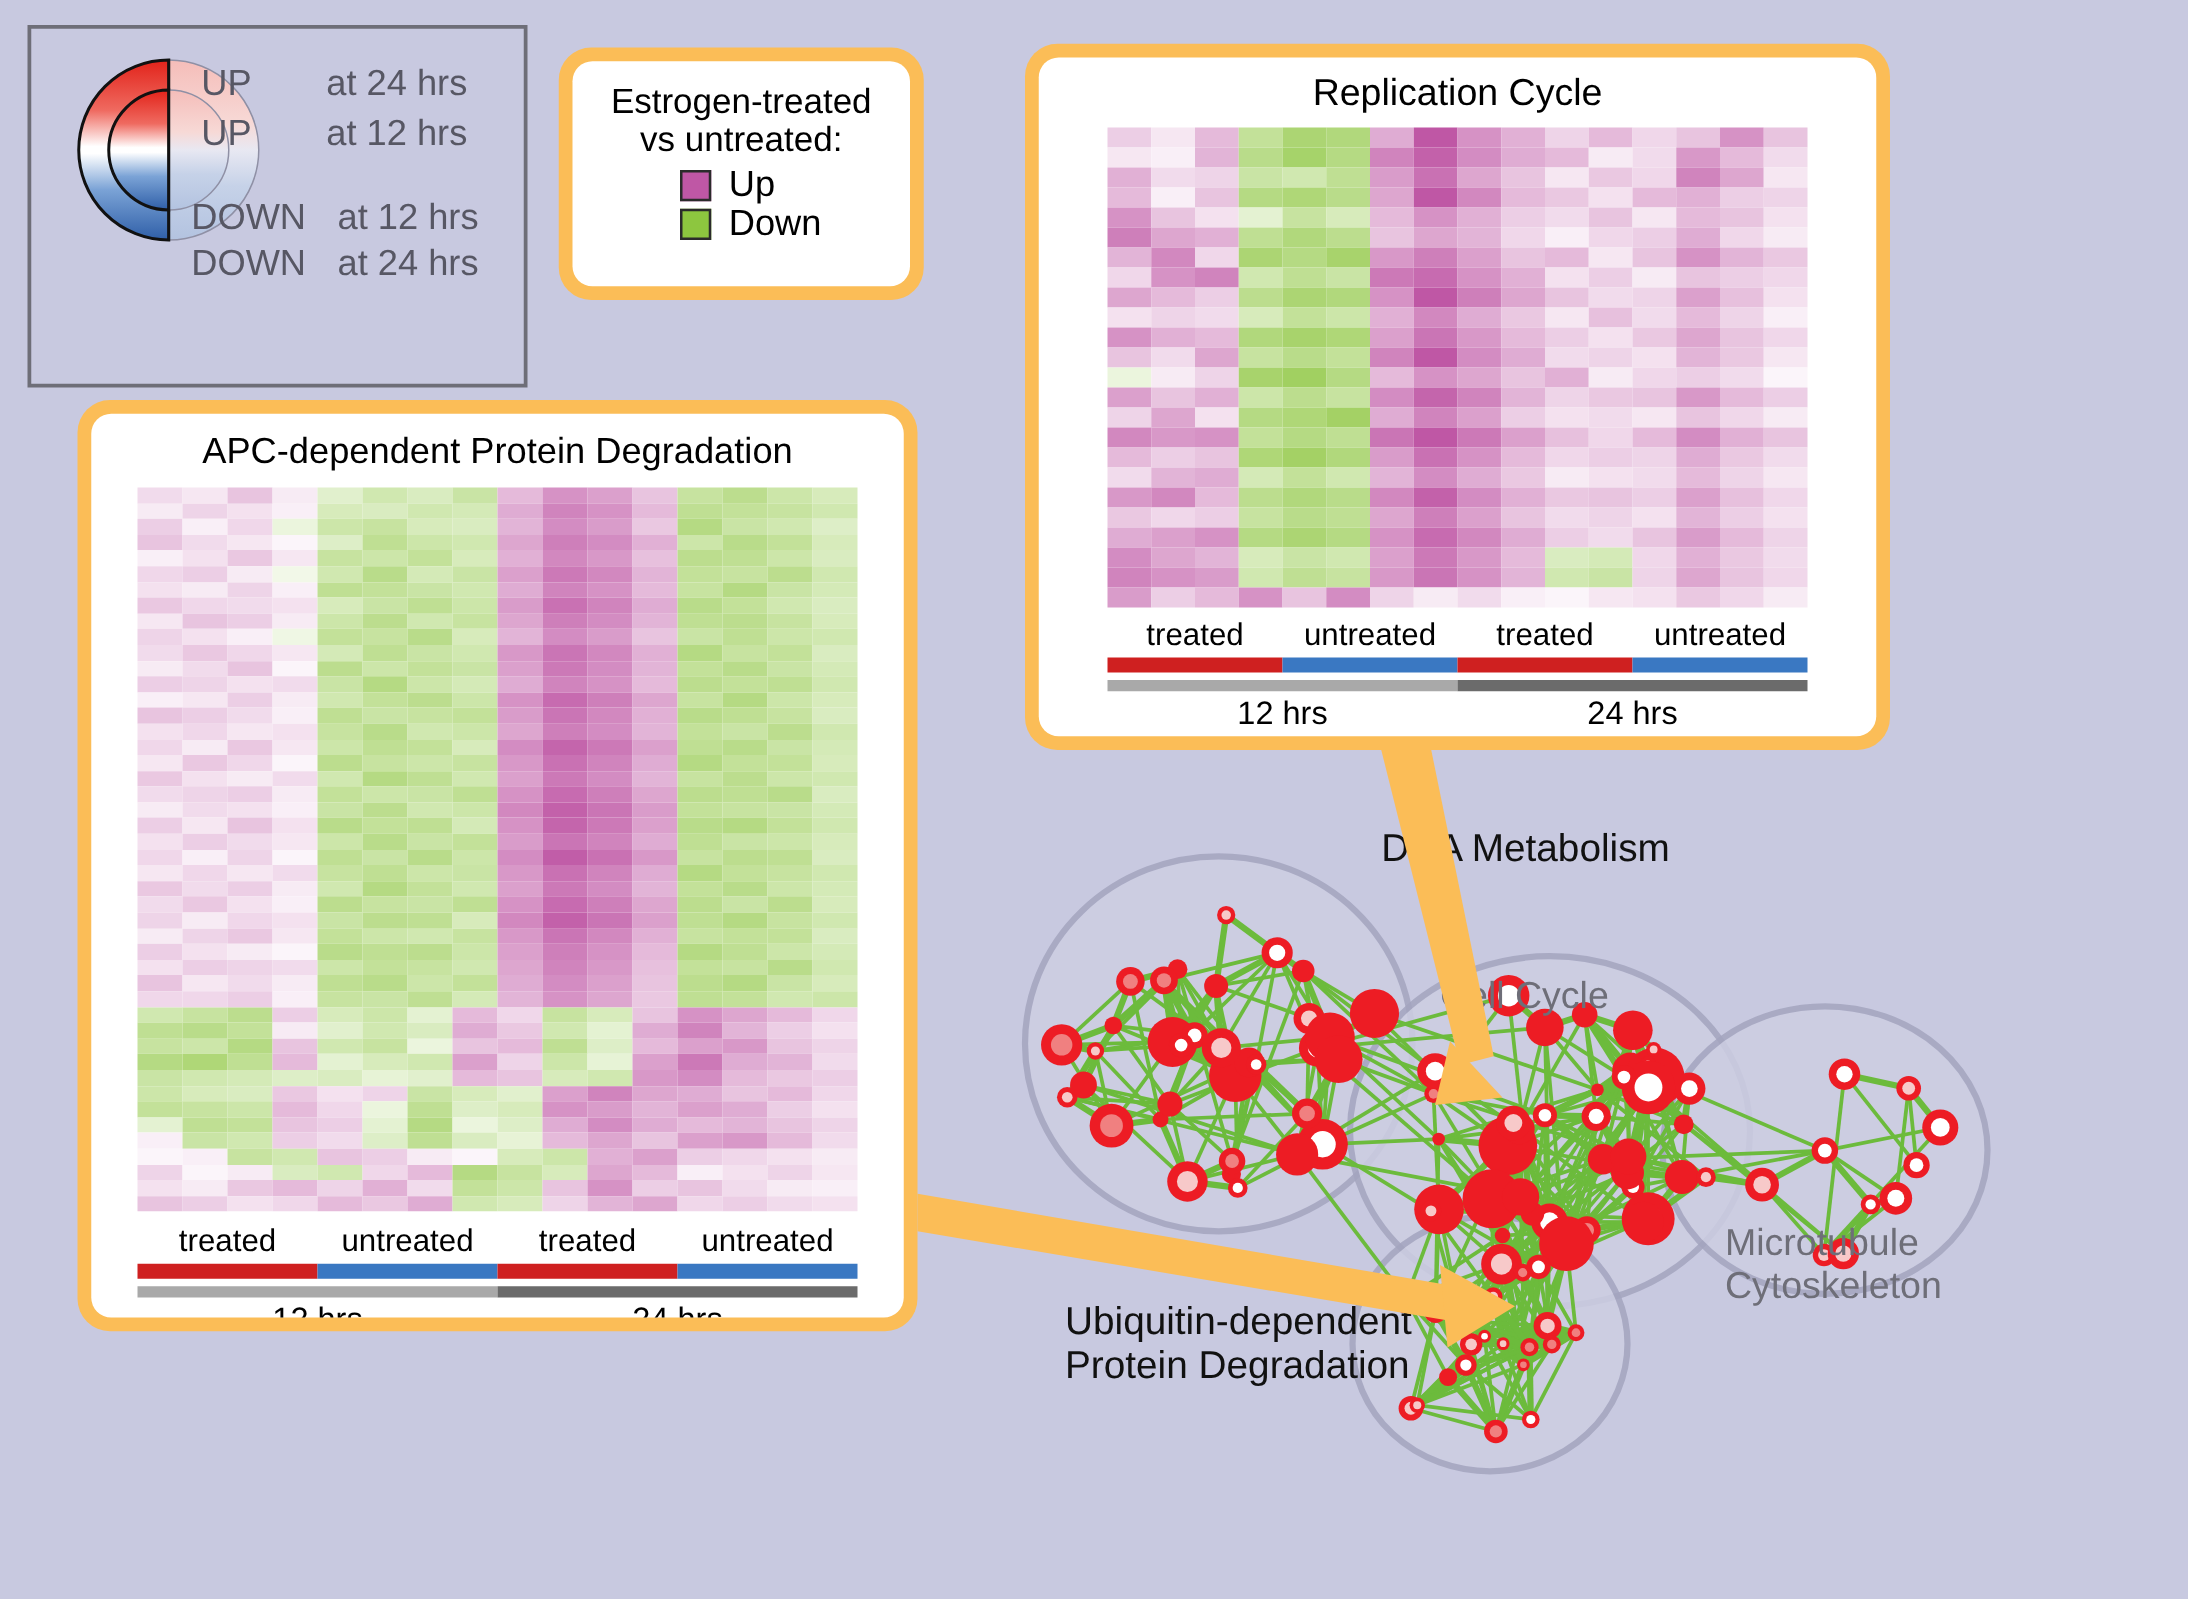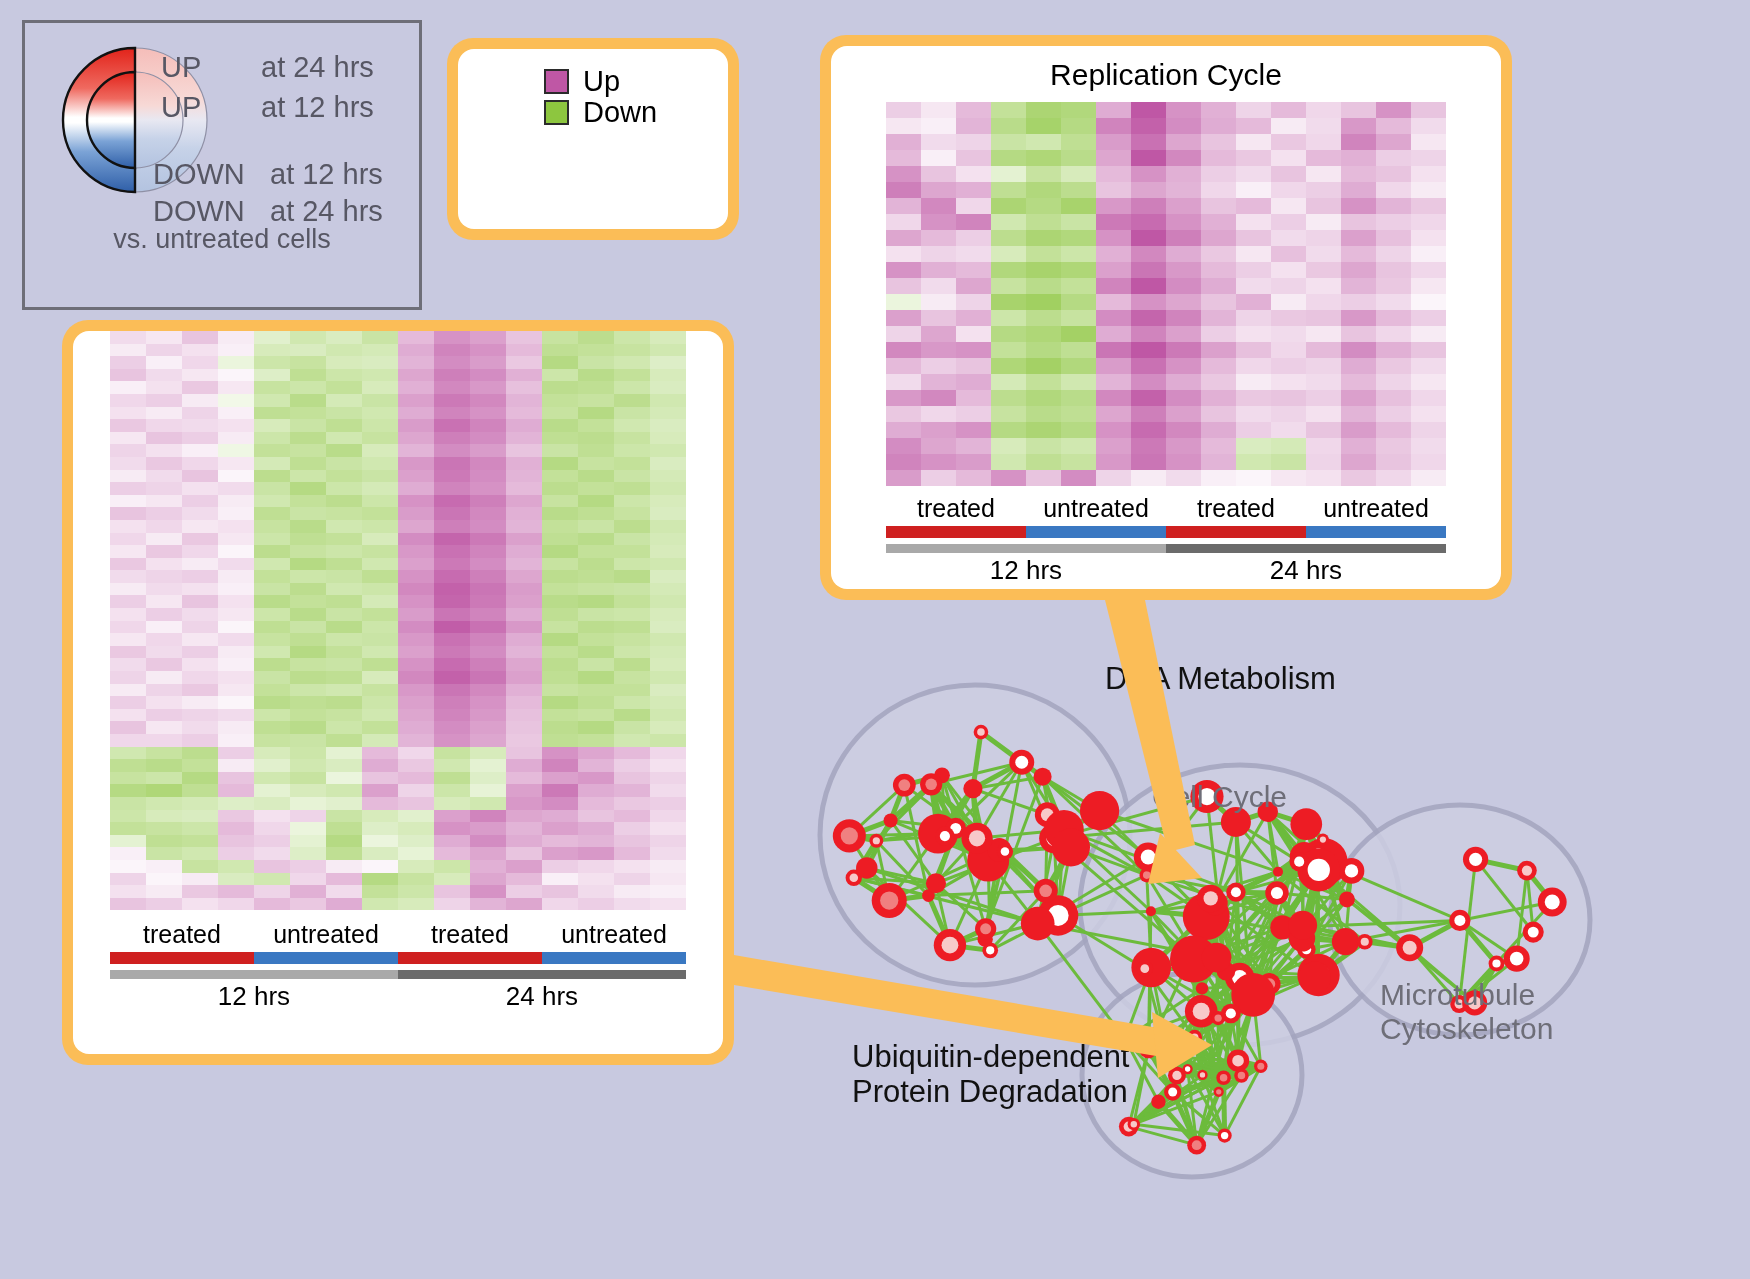--- a/index.html
+++ b/index.html
@@ -103,26 +103,29 @@
   <div class="key-word" style="left:136px;top:28px;">UP</div>
   <div class="key-row" style="left:236px;top:28px;">at 24 hrs</div>
   <div class="key-word" style="left:136px;top:68px;">UP</div>
   <div class="key-row" style="left:236px;top:68px;">at 12 hrs</div>
   <div class="key-word" style="left:128px;top:135px;">DOWN</div>
   <div class="key-row" style="left:245px;top:135px;">at 12 hrs</div>
   <div class="key-word" style="left:128px;top:172px;">DOWN</div>
   <div class="key-row" style="left:245px;top:172px;">at 24 hrs</div>
 
   <div id="key-foot">
-    <div>vs. untreated cells</div>
   </div>
 </div>
 
 <div class="panel" id="legend-panel">
   <div class="panel-inner">
+    <div id="legend-title">
+      <div>Estrogen-treated</div>
+      <div>vs untreated:</div>
+    </div>
     <div class="legend-item">
       <span class="swatch" id="sw-up" style="background: rgb(191, 87, 165);"></span>
       <span class="legend-label">Up</span>
     </div>
     <div class="legend-item">
       <span class="swatch" id="sw-down" style="background: rgb(141, 198, 63);"></span>
       <span class="legend-label">Down</span>
     </div>
   </div>
 </div>
@@ -536,20 +539,21 @@
         <div class="axis-time">
           <span>12 hrs</span>
           <span>24 hrs</span>
         </div>
       </div>
   </div>
 </div>
 
 <div class="panel" id="apc-panel">
   <div class="panel-inner">
+    <div class="hm-title">APC-dependent Protein Degradation</div>
     <div class="heat" id="heat-apc" style="grid-template-columns: repeat(16, 36px); grid-template-rows: repeat(46, 12.6px); width: 576px; margin: 0px auto;">
         <div style="background: rgb(241, 219, 236);"></div>
         <div style="background: rgb(246, 231, 242);"></div>
         <div style="background: rgb(232, 196, 223);"></div>
         <div style="background: rgb(247, 235, 244);"></div>
         <div style="background: rgb(225, 240, 205);"></div>
         <div style="background: rgb(208, 232, 176);"></div>
         <div style="background: rgb(217, 236, 192);"></div>
         <div style="background: rgb(201, 228, 165);"></div>
         <div style="background: rgb(229, 186, 218);"></div>

